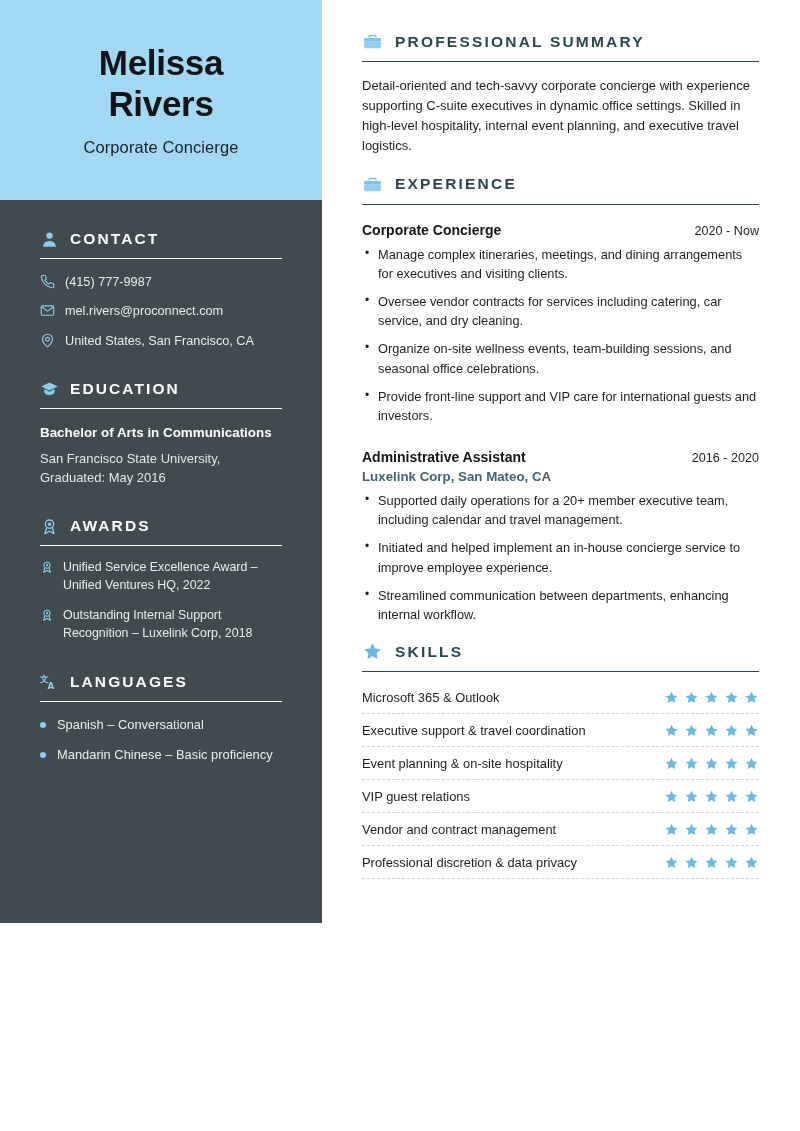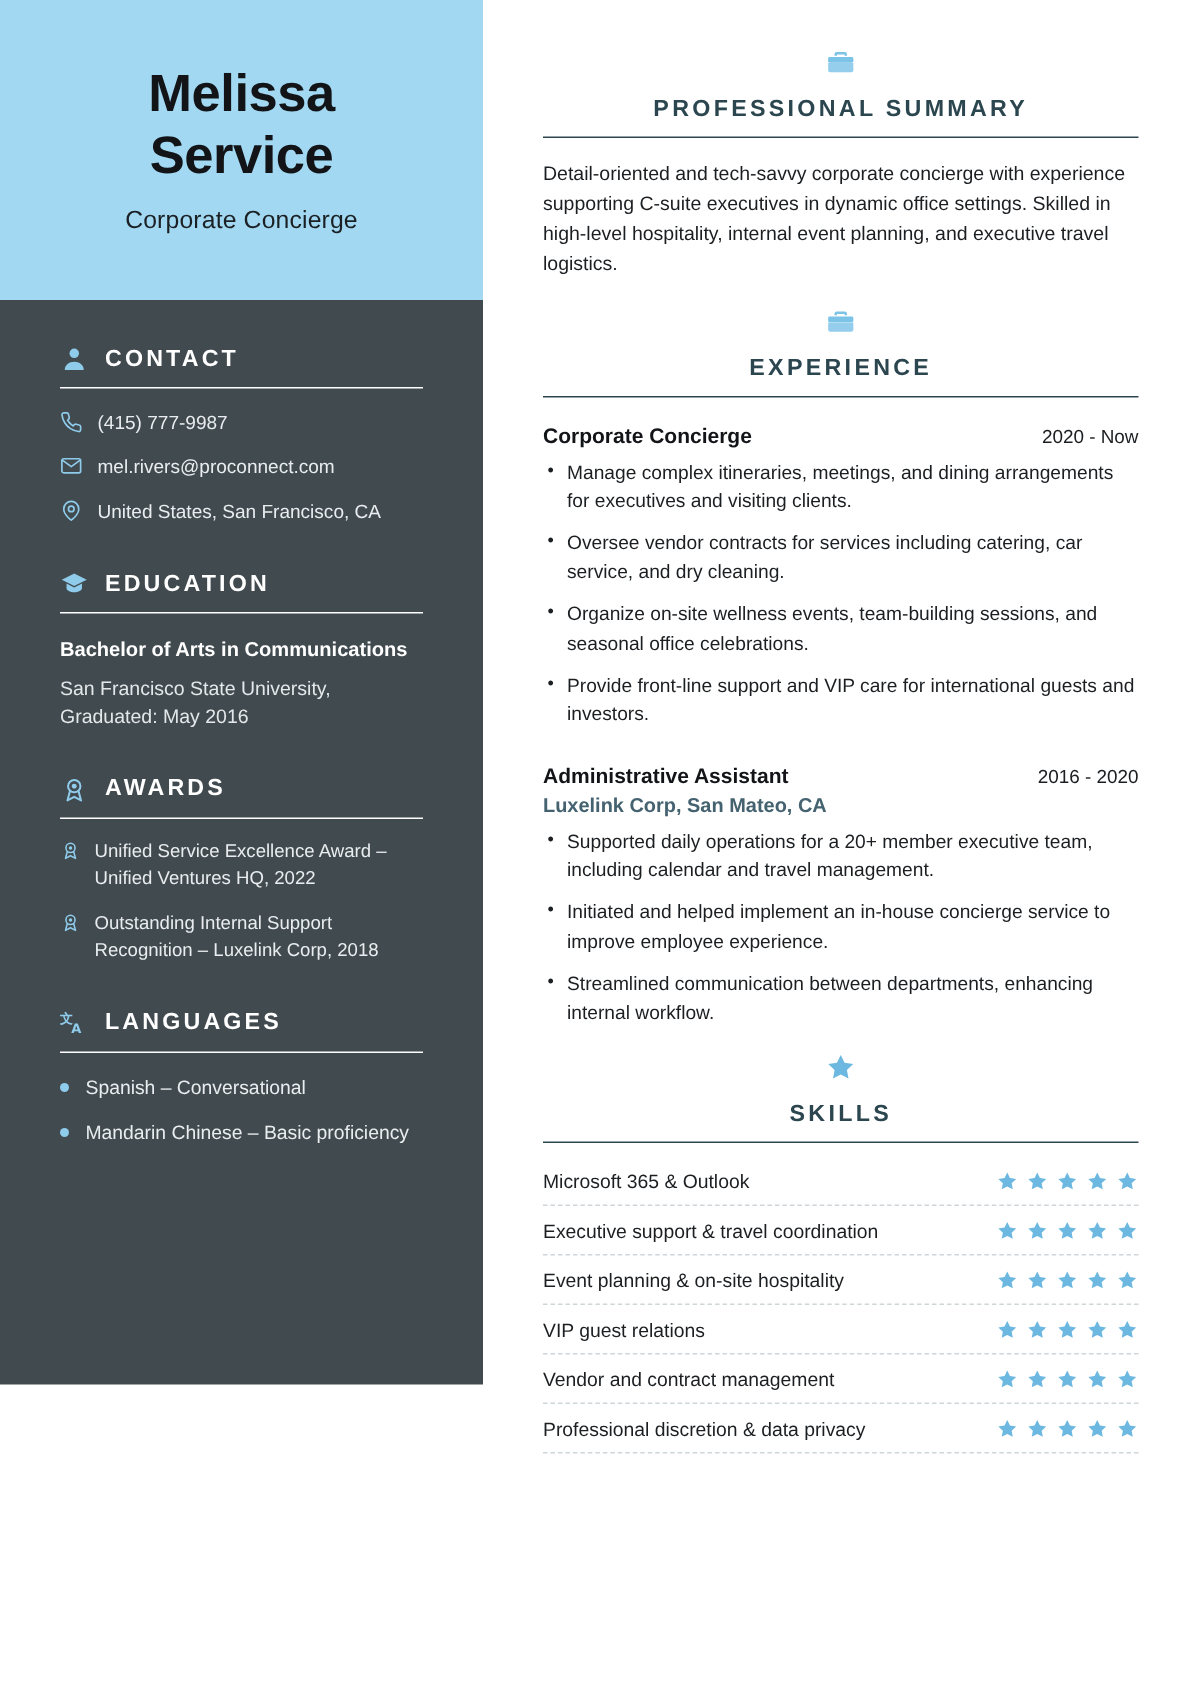--- a/index.html
+++ b/index.html
@@ -54,21 +54,21 @@
     text-align: center;
     letter-spacing: 0.1px;
   }
 
   .side-section {
     padding: 0 40px 0 40px;
   }
   .side-head-wrap { margin-top: 30px; }
   .side-head {
     display: flex;
-    align-items: center;
+    align-items: flex-start;
     gap: 11px;
   }
   .side-head-title {
     color: #ffffff;
     font-size: 15.5px;
     font-weight: bold;
     letter-spacing: 2.1px;
   }
   .side-rule {
     border-bottom: 1.6px solid #ffffff;
@@ -142,21 +142,20 @@
   .main {
     flex: 1 1 auto;
     padding: 31px 41px 0 40px;
     box-sizing: border-box;
     background: #ffffff;
   }
   .main-head {
     display: flex;
     align-items: center;
     gap: 12px;
-    flex-direction: column;
   }
   .main-head-title {
     color: #2c4650;
     font-size: 15.5px;
     font-weight: bold;
     letter-spacing: 2.2px;
   }
   .main-rule {
     border-bottom: 1.7px solid #2c4650;
     margin-top: 9px;
@@ -242,21 +241,21 @@
 </head>
 <body>
 
 <div class="page">
 
   <aside class="sidebar">
 
     <div class="namecard">
       <div class="name">
         <div>Melissa</div>
-        <div>Service</div>
+        <div>Rivers</div>
       </div>
       <div class="role">Corporate Concierge</div>
     </div>
 
     <section class="side-section side-head-wrap">
       <div class="side-head">
         <span class="ico">
           <svg width="19" height="19" viewBox="0 0 24 24" fill="#8fcbea">
             <circle cx="12" cy="7" r="4"></circle>
             <path d="M4 21c0-4.4 3.6-7 8-7s8 2.6 8 7z"></path>

